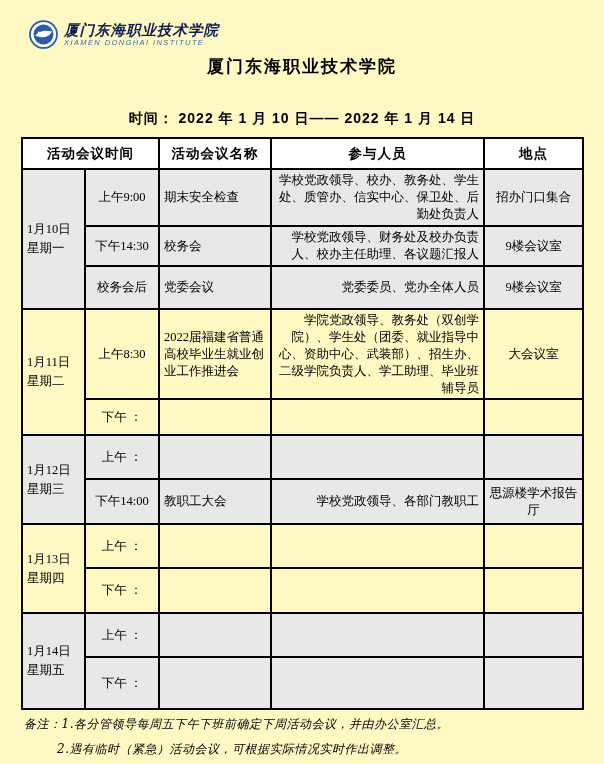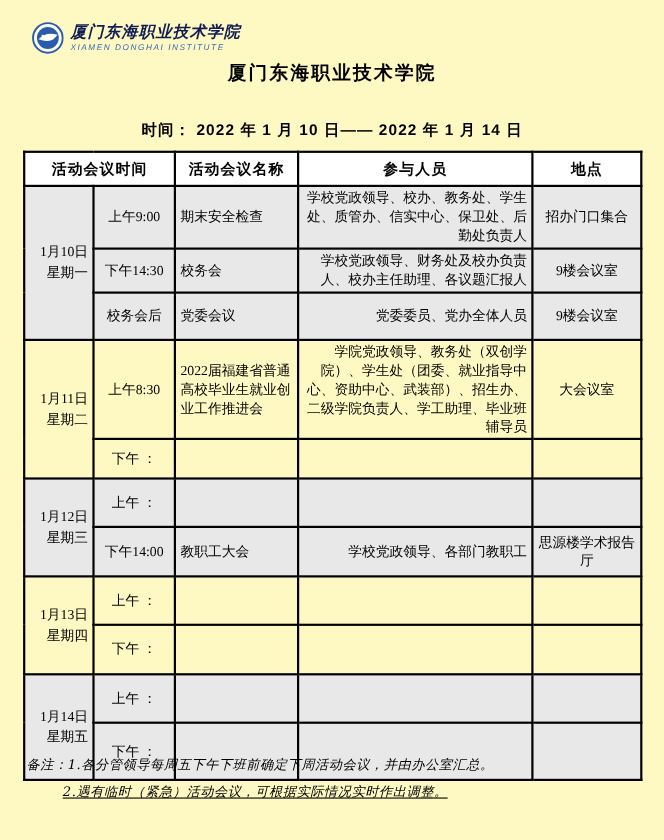--- a/index.html
+++ b/index.html
@@ -63,34 +63,34 @@
   }
   table.schedule thead th {
     height:31px;
     font-weight:bold;
     font-size:13.5px;
     text-align:center;
     background:#ffffff;
     letter-spacing:1px;
   }
   tr.shaded td { background:#e8e8e8; }
-  td.date { text-align:right; line-height:1.55; }
+  td.date { text-align:left; line-height:1.55; }
   td.time { text-align:center; padding-left:4px; }
   td.name { text-align:left; line-height:1.35; }
   td.part { text-align:right; line-height:1.35; padding-left:5px; padding-right:3px; }
   td.loc  { text-align:center; }
   
   .notes {
-    position:absolute; left:24px; top:683px; width:560px;
+    position:absolute; left:24px; top:712px; width:560px;
     font-family:"DejaVu Serif", serif;
     font-style:italic;
     font-size:12px; line-height:2.1;
     letter-spacing:0.5px;
   }
-  .notes .line2 { padding-left:33px;text-decoration:underline; }
+  .notes .line2 { padding-left:33px; }
 </style>
 </head>
 <body>
 
 <div class="page">
 
   <div class="logo-row">
     <svg class="logo-mark" viewBox="0 0 28 28">
       <circle cx="14" cy="14" r="13" fill="#ffffff" stroke="#2a5caa" stroke-width="1.7"></circle>
       <circle cx="14" cy="14" r="9.6" fill="#2a5caa"></circle>

